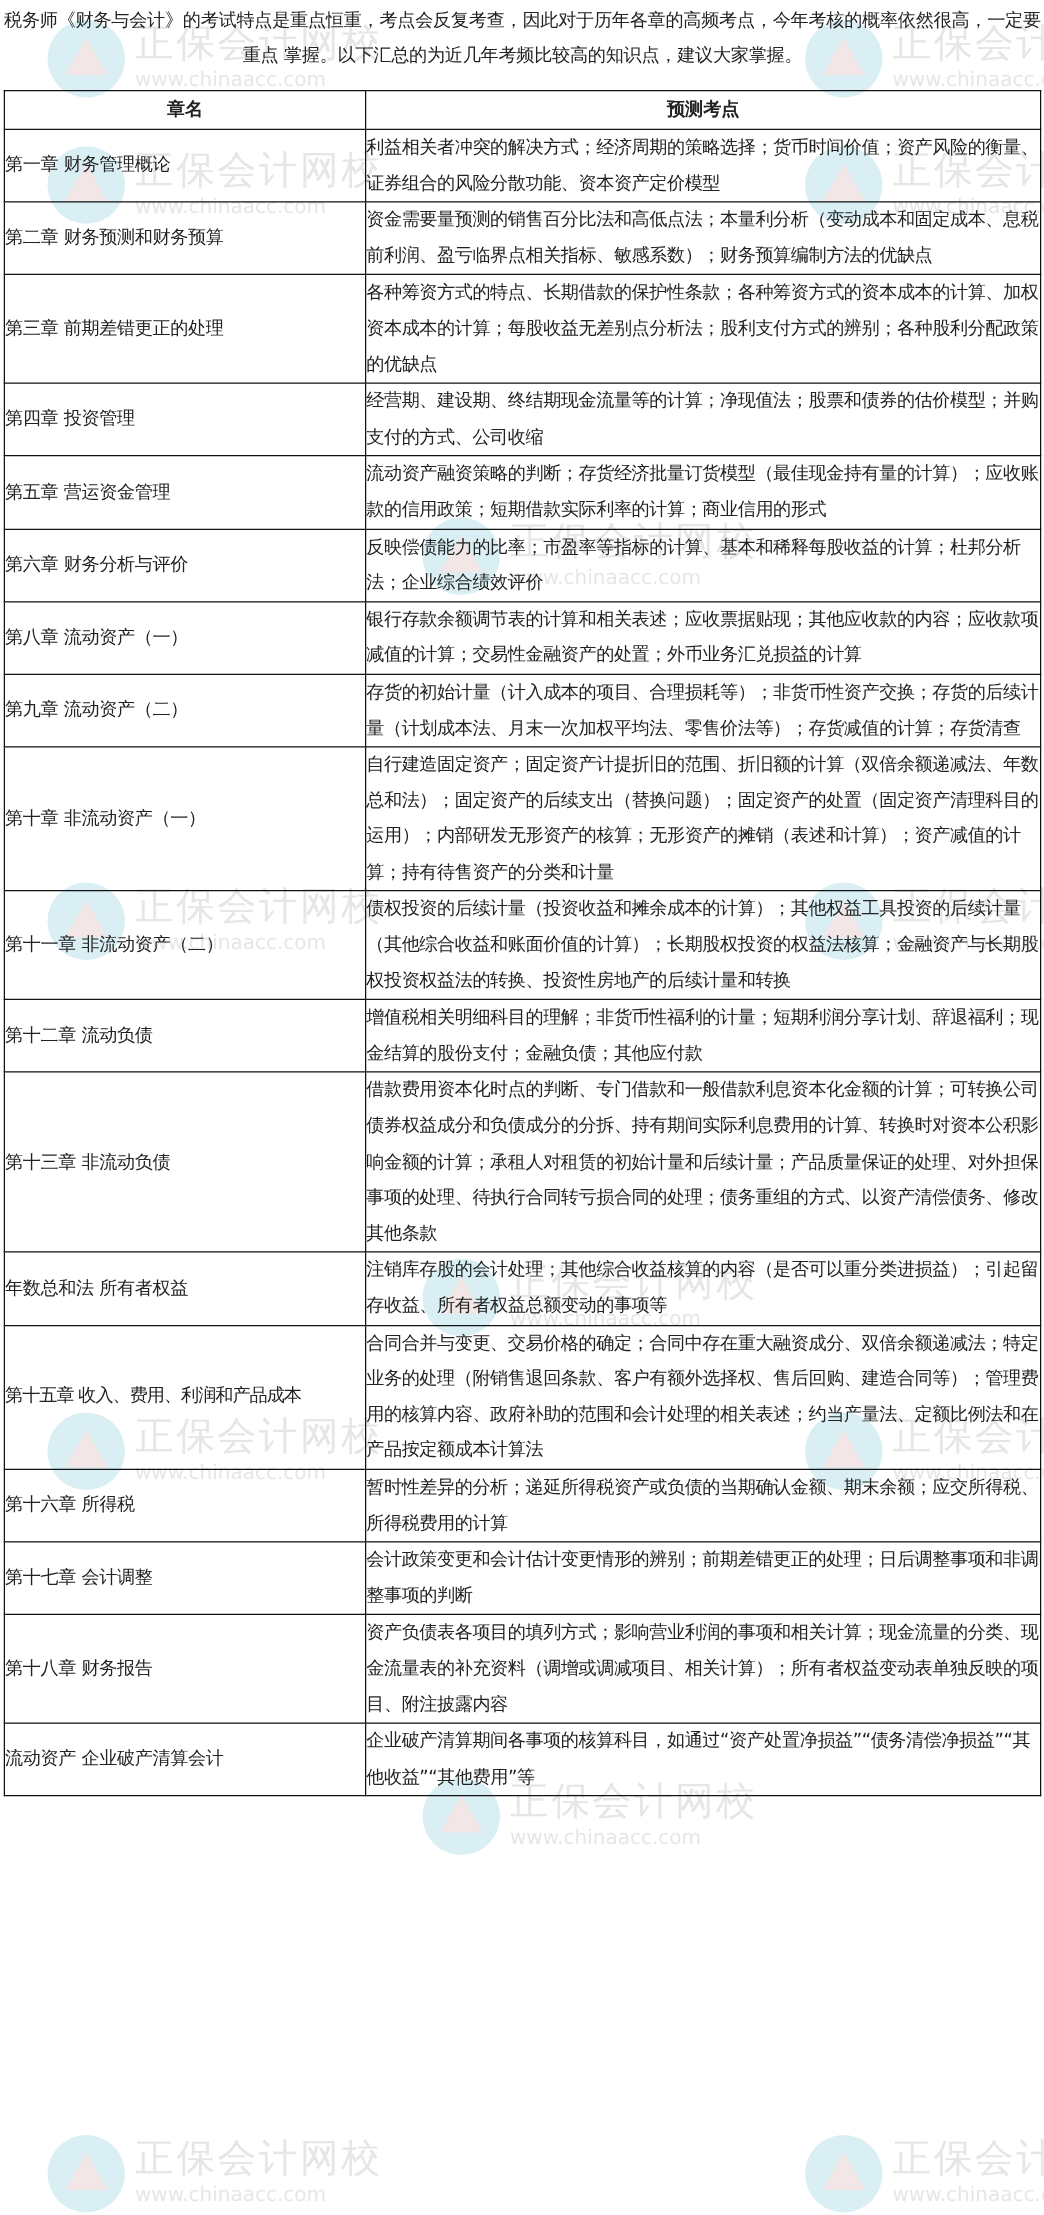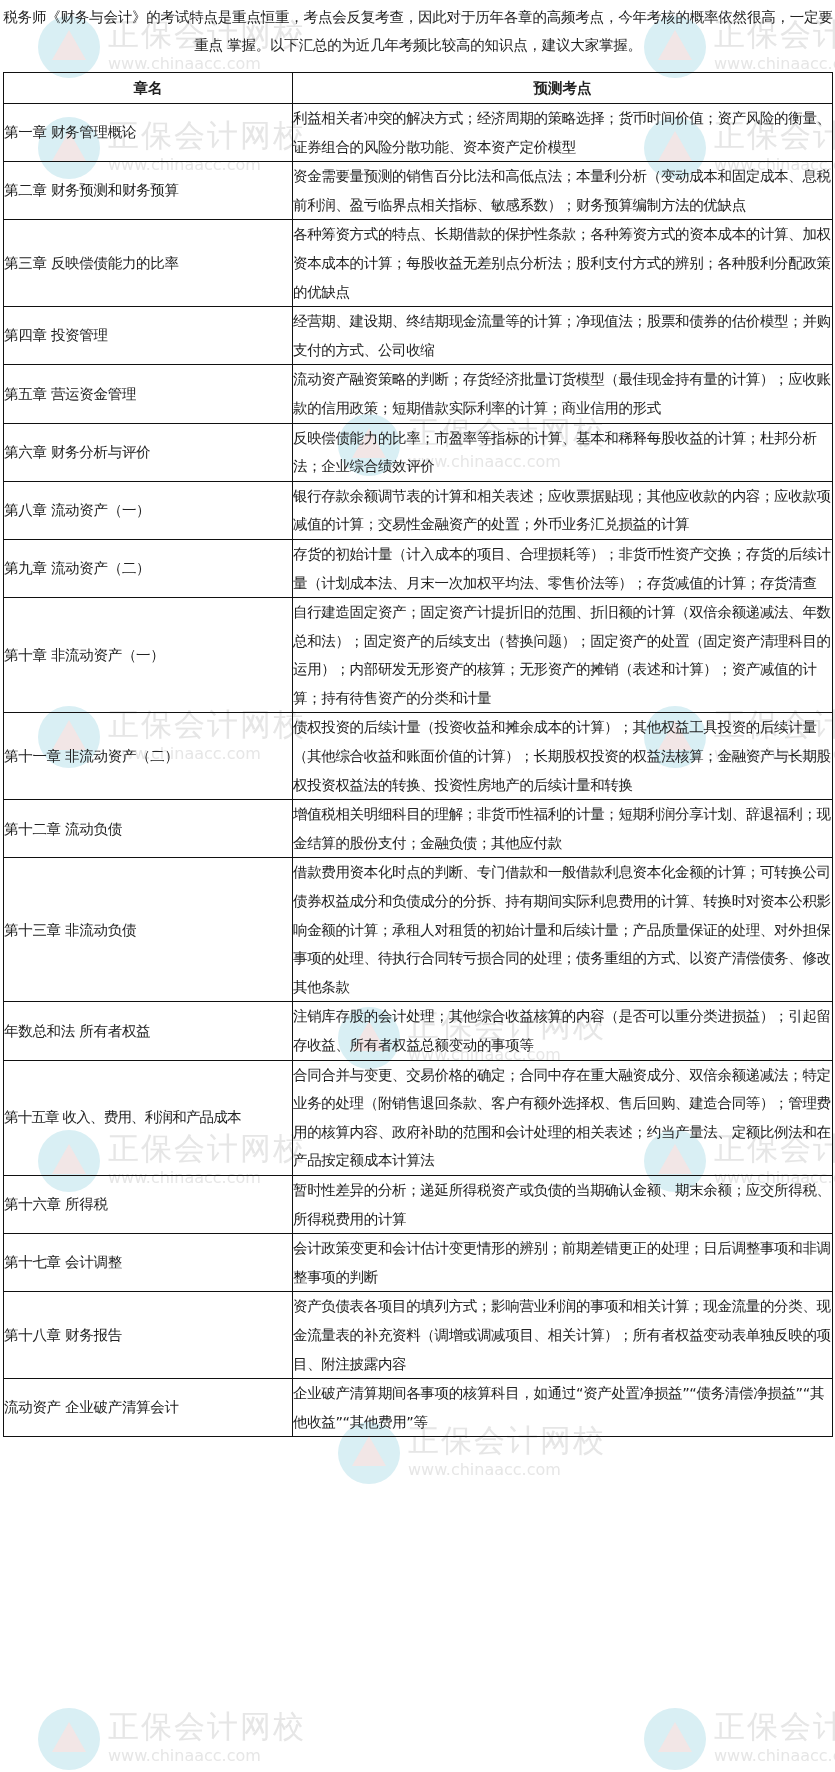--- a/index.html
+++ b/index.html
@@ -134,21 +134,21 @@
   <tbody>
     <tr>
         <td class="chapter">第一章  财务管理概论</td>
         <td class="points">利益相关者冲突的解决方式；经济周期的策略选择；货币时间价值；资产风险的衡量、证券组合的风险分散功能、资本资产定价模型</td>
       </tr>
     <tr>
         <td class="chapter">第二章  财务预测和财务预算</td>
         <td class="points">资金需要量预测的销售百分比法和高低点法；本量利分析（变动成本和固定成本、息税前利润、盈亏临界点相关指标、敏感系数）；财务预算编制方法的优缺点</td>
       </tr>
     <tr>
-        <td class="chapter">第三章  反映偿债能力的比率</td>
+        <td class="chapter">第三章  前期差错更正的处理</td>
         <td class="points">各种筹资方式的特点、长期借款的保护性条款；各种筹资方式的资本成本的计算、加权资本成本的计算；每股收益无差别点分析法；股利支付方式的辨别；各种股利分配政策的优缺点</td>
       </tr>
     <tr>
         <td class="chapter">第四章  投资管理</td>
         <td class="points">经营期、建设期、终结期现金流量等的计算；净现值法；股票和债券的估价模型；并购支付的方式、公司收缩</td>
       </tr>
     <tr>
         <td class="chapter">第五章  营运资金管理</td>
         <td class="points">流动资产融资策略的判断；存货经济批量订货模型（最佳现金持有量的计算）；应收账款的信用政策；短期借款实际利率的计算；商业信用的形式</td>
       </tr>

